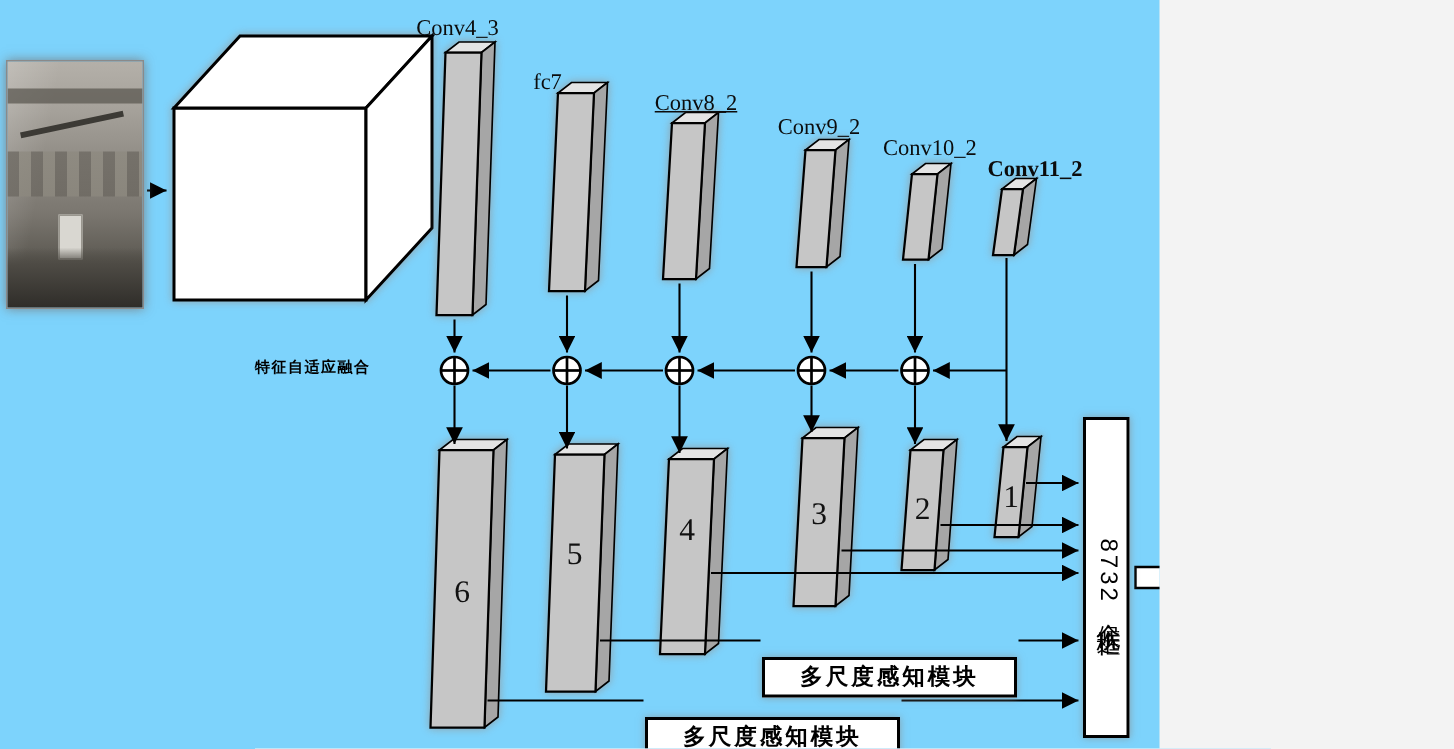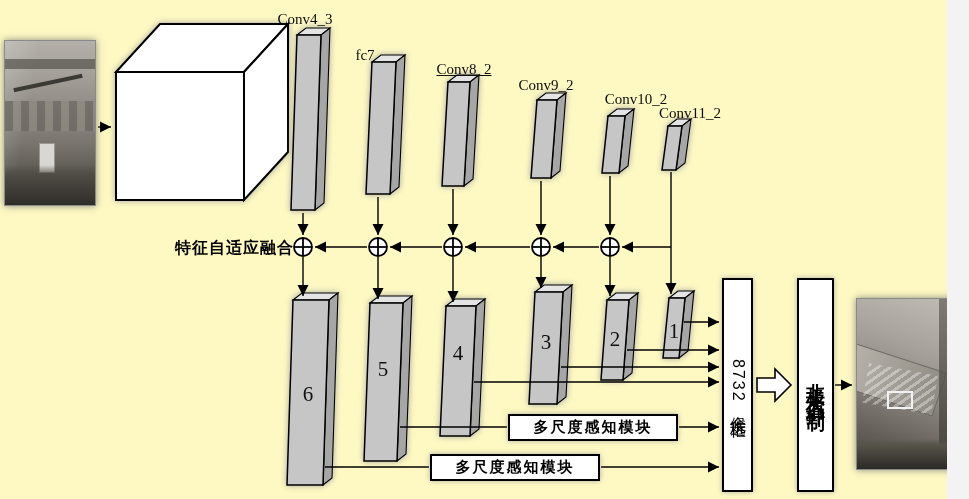--- a/index.html
+++ b/index.html
@@ -1,29 +1,29 @@
 <!DOCTYPE html>
 <html><head>
 <meta charset="utf-8">
 <style>
   * { margin:0; padding:0; box-sizing:border-box; }
   html,body { background:#f3f3f3; font-family:"Liberation Sans", sans-serif; }
-  #canvas { position:relative; width:947px; height:499px; background:#fef9c3; overflow:hidden; }
+  #canvas { position:relative; width:773px; height:499px; background:#7dd3fc; overflow:hidden; }
   #diagram-svg { position:absolute; left:0; top:0; z-index:1; }
 
   .layer-label { position:absolute; z-index:3; font-family:"Liberation Serif", serif;
                  font-size:15px; color:#0c0c0c; transform:translateX(-50%); white-space:nowrap; }
   .num-label   { position:absolute; z-index:3; font-family:"Liberation Serif", serif;
                  font-size:21px; color:#111; transform:translateX(-50%); }
-  .fusion-label{ position:absolute; z-index:3; left:170px; top:238px; width:124px; text-align:right;
-                 font-weight:bold; font-size:16px; color:#000; letter-spacing:1px; }
+  .fusion-label{ position:absolute; z-index:3; left:170px; top:238px; width:124px; 
+                 font-weight:bold; font-size:10px; color:#000; letter-spacing:1px; }
 
   .module-box { position:absolute; z-index:3; display:flex; align-items:center; justify-content:center;
                 background:#fff; border:2px solid #000; font-weight:bold; font-size:15px; color:#000;
-                box-shadow:0 0 5px rgba(140,140,140,0.7); letter-spacing:2px; }
+                box-shadow:0 0 5px rgba(140,140,140,0.7); letter-spacing:2px;margin-top:24px; }
   #module-box-1 { left:508px; top:414px; width:170px; height:27px; }
   #module-box-2 { left:430px; top:454px; width:170px; height:27px; }
 
   .vbox { position:absolute; z-index:3; display:flex; align-items:center; justify-content:center;
           background:#fff; border:2px solid #000; color:#000;
           box-shadow:0 0 5px rgba(140,140,140,0.7); }
   .vbox span { writing-mode:vertical-rl; text-orientation:mixed; letter-spacing:2px; }
   #candidates-box { left:722px; top:278px; width:31px; height:214px; font-size:16px; }
   #nms-box { left:797px; top:278px; width:37px; height:214px; font-size:19px; font-weight:bold; }
   #nms-box span { letter-spacing:6px; }
@@ -210,22 +210,22 @@
     <div class="ph" style="left:8px;top:70px;width:70px;height:40px;background:repeating-linear-gradient(135deg,rgba(255,255,255,.35) 0 3px,rgba(0,0,0,0) 3px 7px);transform:rotate(10deg);"></div>
     <div class="ph" style="right:0;top:0;width:26px;height:100%;background:linear-gradient(180deg,#6e6a63,#3b3934);opacity:.8;"></div>
     <div class="ph" style="left:30px;top:92px;width:26px;height:18px;border:2px solid #f2f2f2;"></div>
     <div class="ph" style="left:0;bottom:0;width:100%;height:30px;background:linear-gradient(0deg,#2c2a27,#565349 80%,rgba(86,83,73,0));"></div>
   </div>
 
   <div class="layer-label" style="left:305px;top:11px;">Conv4_3</div>
   <div class="layer-label" style="left:365px;top:47px;">fc7</div>
   <div class="layer-label" style="left:464px;top:61px;text-decoration:underline;">Conv8_2</div>
   <div class="layer-label" style="left:546px;top:77px;">Conv9_2</div>
-  <div class="layer-label" style="left:620px;top:91px;margin-left:16px;">Conv10_2</div>
-  <div class="layer-label" style="left:690px;top:105px;">Conv11_2</div>
+  <div class="layer-label" style="left:620px;top:91px;">Conv10_2</div>
+  <div class="layer-label" style="left:690px;top:105px;font-weight:bold;">Conv11_2</div>
 
   <div class="fusion-label">特征自适应融合</div>
 
   <div class="num-label" style="left:308px;top:382px;">6</div>
   <div class="num-label" style="left:383px;top:357px;">5</div>
   <div class="num-label" style="left:458px;top:341px;">4</div>
   <div class="num-label" style="left:546px;top:330px;">3</div>
   <div class="num-label" style="left:615px;top:327px;">2</div>
   <div class="num-label" style="left:674px;top:319px;">1</div>
 

